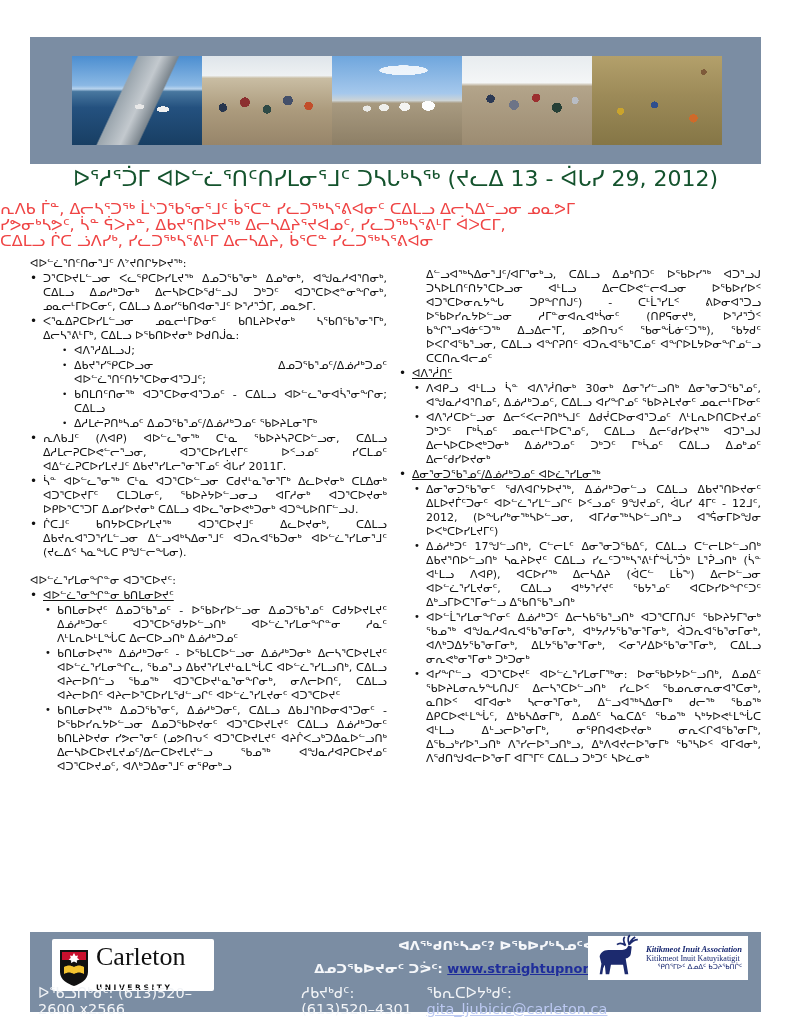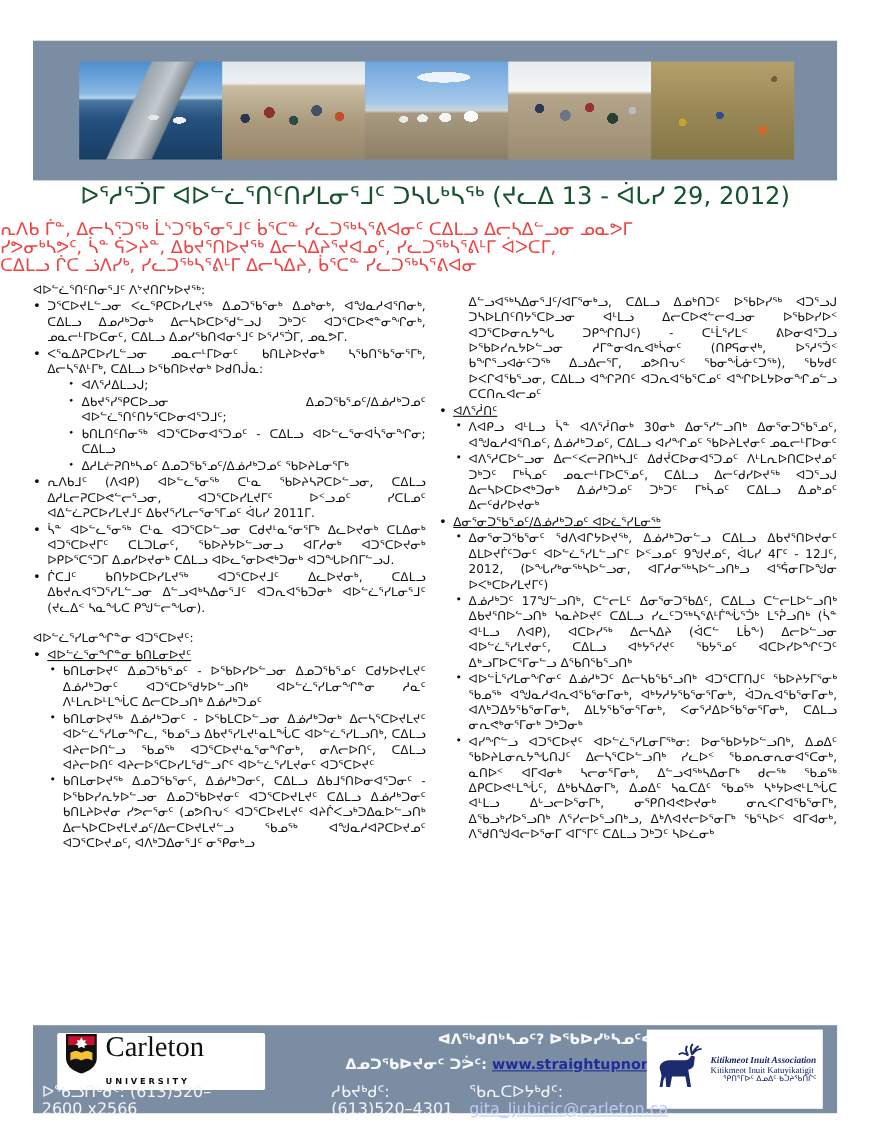--- a/index.html
+++ b/index.html
@@ -58,31 +58,31 @@
   .b1{position:relative;padding-left:13px;margin:0 0 1px 0;}
   .b1::before{content:"•";position:absolute;left:0;top:-1px;font-size:12px;}
   .b2{position:relative;padding-left:14px;margin:0 0 1px 13px;}
   .b2::before{content:"•";position:absolute;left:2px;top:-1px;font-size:10px;}
   .b3{position:relative;padding-left:14px;margin:0 0 1px 30px;}
   .b3::before{content:"•";position:absolute;left:2px;top:-1px;font-size:9px;}
   .cont{margin-left:27px;margin-bottom:1px;}
   .u{text-decoration:underline;}
   
   .footer{position:absolute;left:30px;top:932px;width:731px;height:80px;background:#7b8da3;}
-  .carleton{position:absolute;left:22px;top:7px;width:189px;height:52px;background:#fff;
-    border-radius:2px;display:flex;align-items:flex-start;padding:0 6px;box-sizing:border-box;}
+  .carleton{position:absolute;left:22px;top:7px;width:162px;height:52px;background:#fff;
+    border-radius:2px;display:flex;align-items:flex-end;padding:0 6px;box-sizing:border-box;}
   .carleton .words{margin-left:6px;line-height:1;}
   .carleton .word1{font-family:"Liberation Serif",serif;font-size:26px;color:#101010;}
   .carleton .word2{font-size:7.5px;letter-spacing:2.6px;font-weight:bold;color:#101010;margin-top:14px;}
   .f-quest{position:absolute;left:320px;top:6px;width:300px;text-align:center;
     color:#f5f7fa;font-size:13px;font-weight:bold;}
   .f-web{position:absolute;left:240px;top:29px;width:400px;text-align:center;
     color:#f5f7fa;font-size:13px;font-weight:bold;}
   .f-web a{color:#1f2d9b;text-decoration:underline;font-weight:bold;}
-  .kia{position:absolute;left:558px;top:4px;width:160px;height:72px;background:#fff;
+  .kia{position:absolute;left:558px;top:4px;width:160px;height:44px;background:#fff;
     display:flex;align-items:center;padding:2px 3px;box-sizing:border-box;}
   .kia .ktxt{margin-left:3px;line-height:1.15;color:#14246e;}
   .kia .k1{font-family:"Liberation Serif",serif;font-style:italic;font-weight:bold;font-size:8.5px;}
   .kia .k2{font-family:"Liberation Serif",serif;font-size:8px;}
   .kia .k3{font-size:7px;text-align:right;}
   .f-contacts{position:absolute;left:0;top:58px;width:602px;height:22px;
     display:flex;align-items:center;color:#f2f4f7;font-size:14.5px;}
   .f-phone{margin-left:8px;}
   .f-fax{margin-left:84px;}
   .f-email{margin-left:auto;margin-right:4px;}

